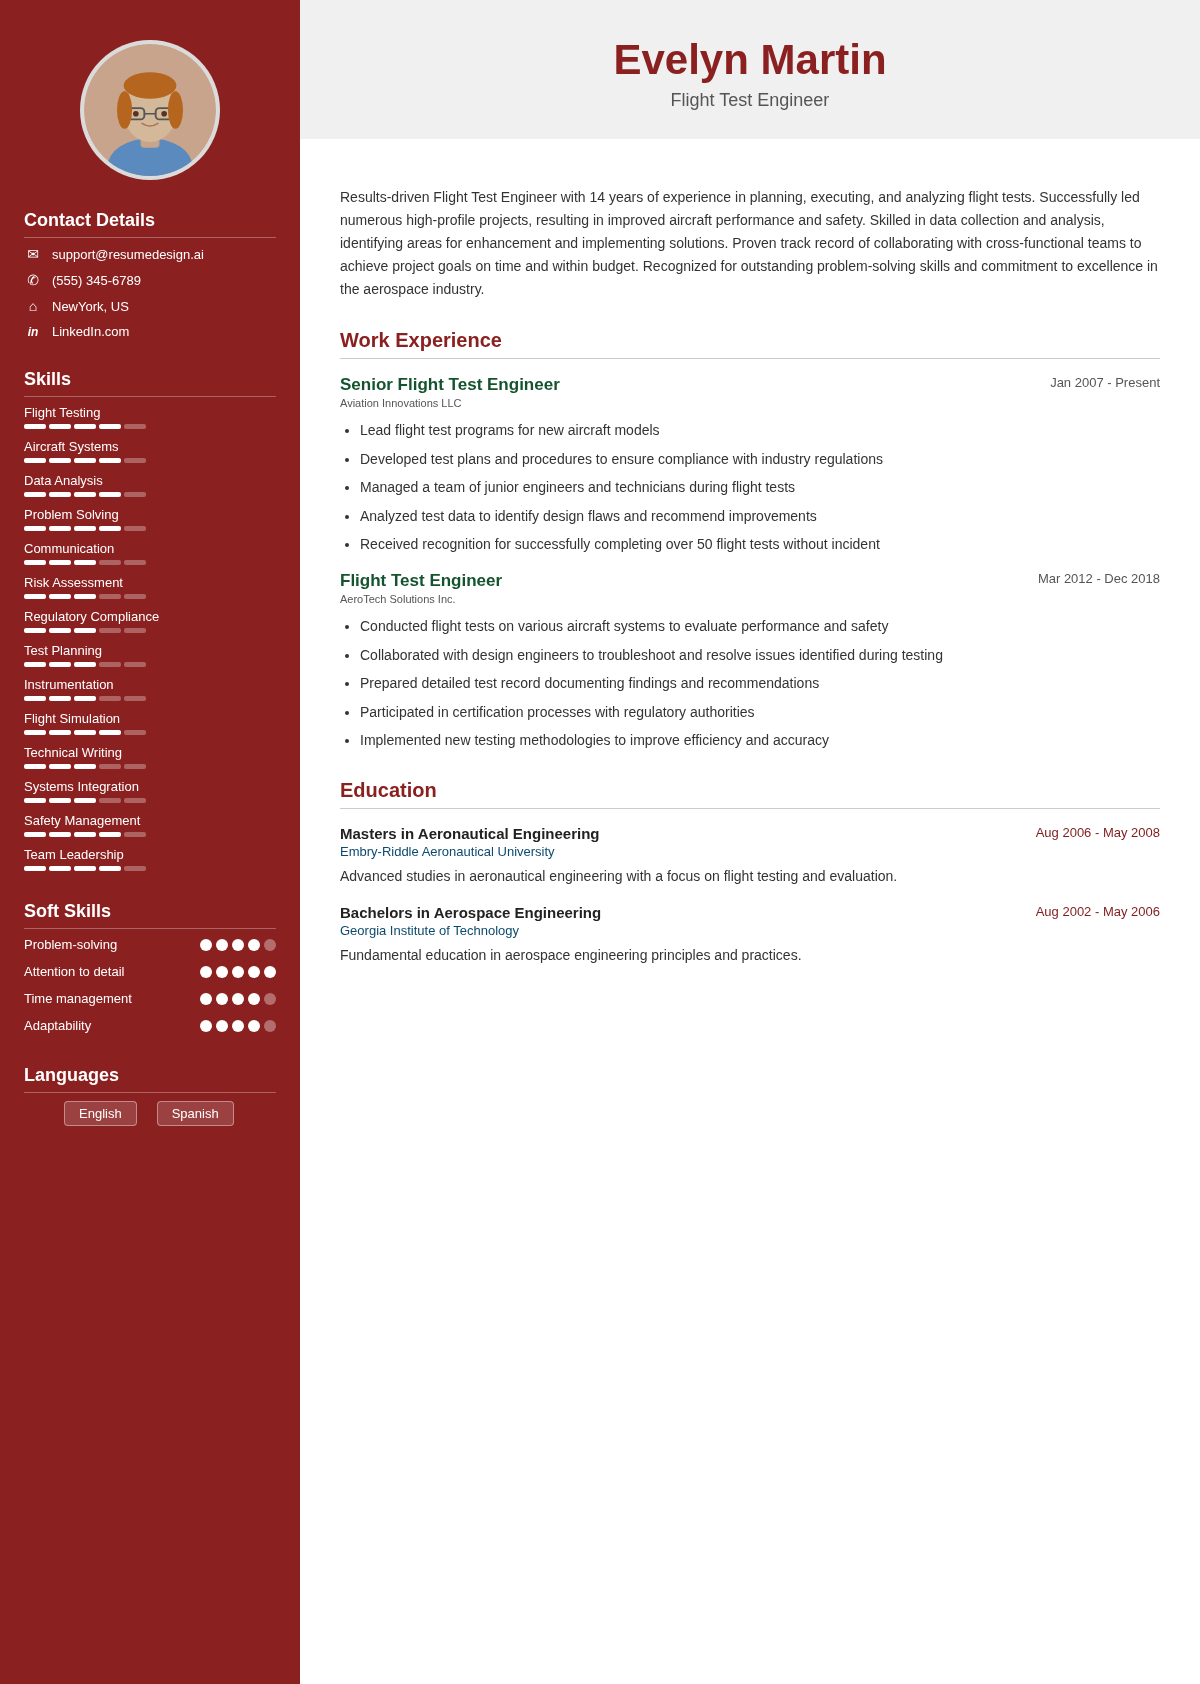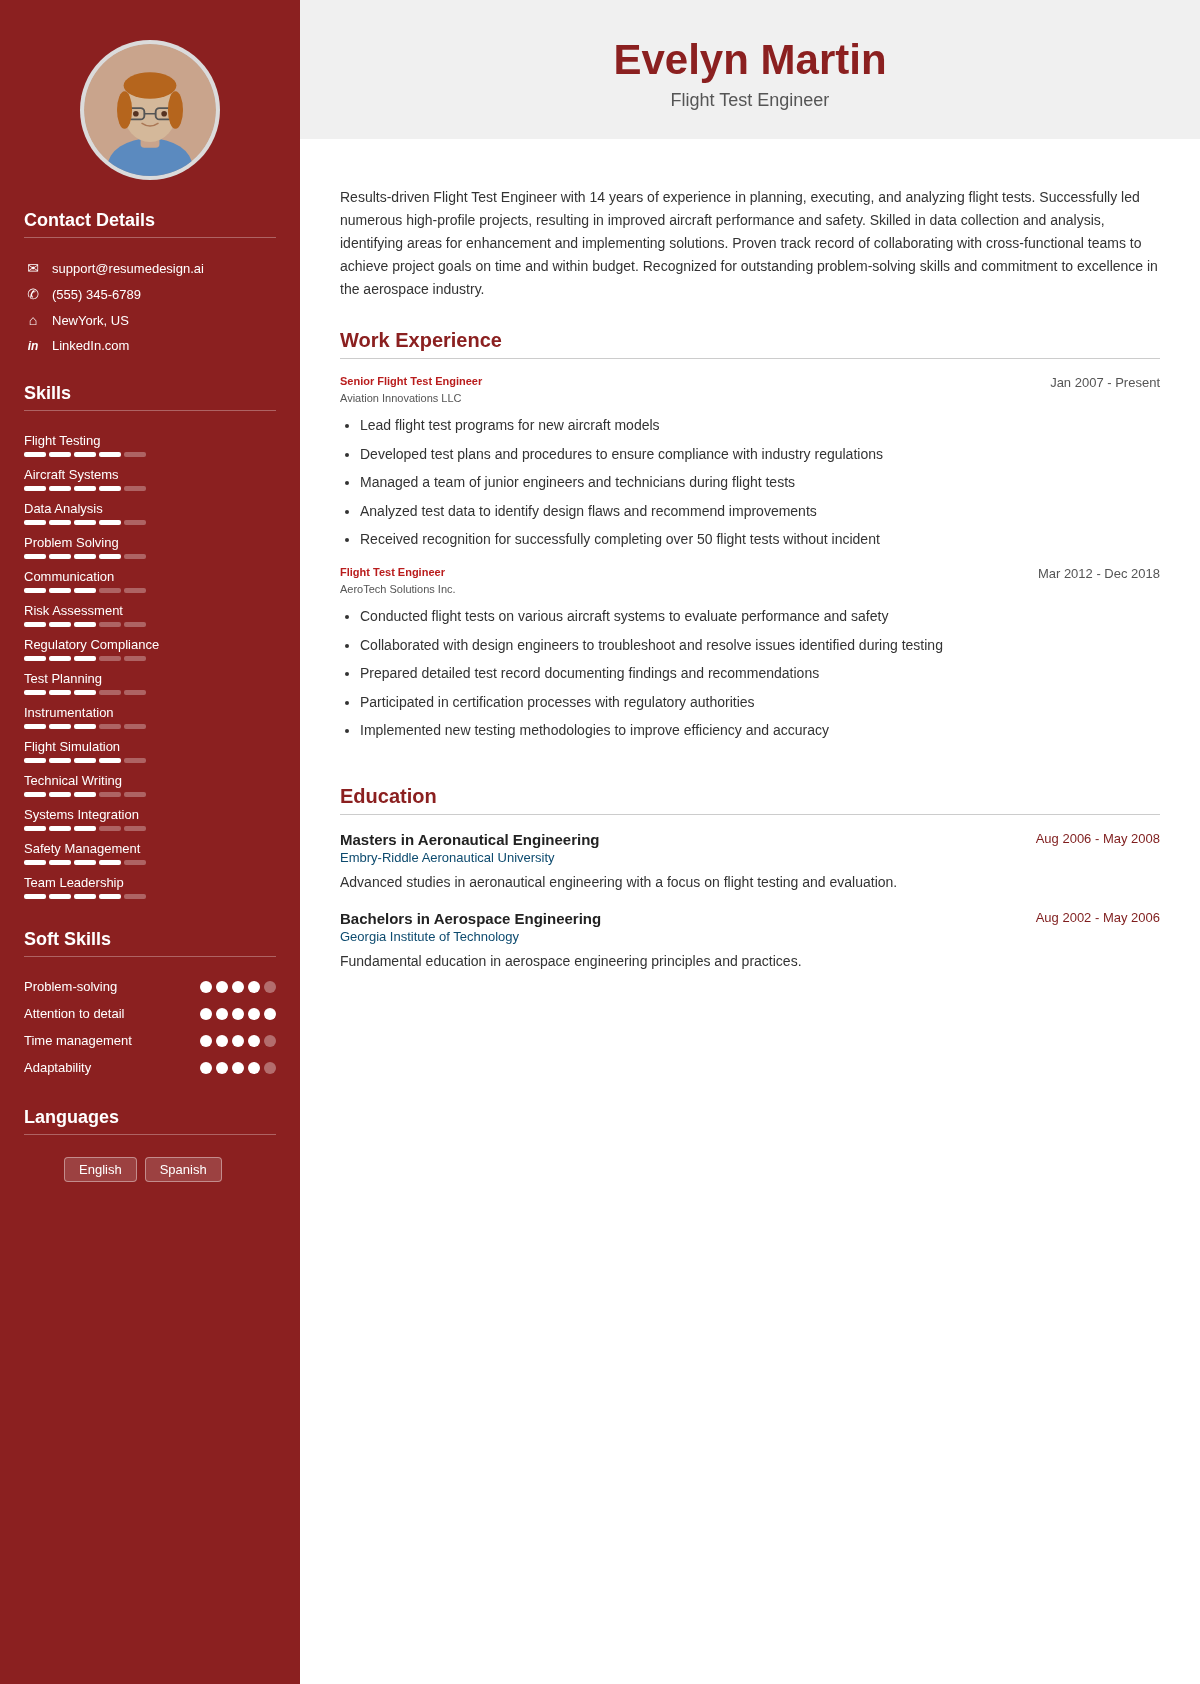--- a/index.html
+++ b/index.html
@@ -44,21 +44,21 @@
     .sidebar-section {
       width: 100%;
       padding: 0 24px;
       margin-bottom: 20px;
     }
 
     .sidebar-section-title {
       font-size: 18px;
       font-weight: bold;
       color: #fff;
-      margin-bottom: 22px;
+      margin-bottom: 8px;
       padding-bottom: 6px;
       border-bottom: 1px solid rgba(255,255,255,0.3);
     }
 
     .contact-item {
       display: flex;
       align-items: center;
       gap: 10px;
       margin-bottom: 10px;
       font-size: 13px;
@@ -131,21 +131,21 @@
       background: #fff;
     }
 
     .dot.empty {
       background: rgba(255,255,255,0.35);
     }
 
     
     .language-tags {
       display: flex;
-      gap: 8px;
+      gap: 20px;
       flex-wrap: wrap;
       padding-left: 40px;
     }
 
     .language-tag {
       background: rgba(255,255,255,0.15);
       border: 1px solid rgba(255,255,255,0.4);
       color: #fff;
       font-size: 13px;
       padding: 4px 14px;
@@ -193,35 +193,35 @@
       font-size: 20px;
       font-weight: bold;
       color: #8B2020;
       margin-bottom: 8px;
       padding-bottom: 6px;
       border-bottom: 1px solid #ccc;
     }
 
     
     .work-section {
-      margin-bottom: 44px;
+      margin-bottom: 28px;
     }
 
     .job-header {
       display: flex;
       justify-content: space-between;
       align-items: flex-start;
       margin-bottom: 2px;
       margin-top: 16px;
     }
 
     .job-title {
-      font-size: 11px;
+      font-size: 17px;
       font-weight: bold;
-      color: #b91c1c;
+      color: #14532d;
     }
 
     .job-dates {
       font-size: 13px;
       color: #555;
       white-space: nowrap;
       margin-left: 20px;
     }
 
     .job-company {

